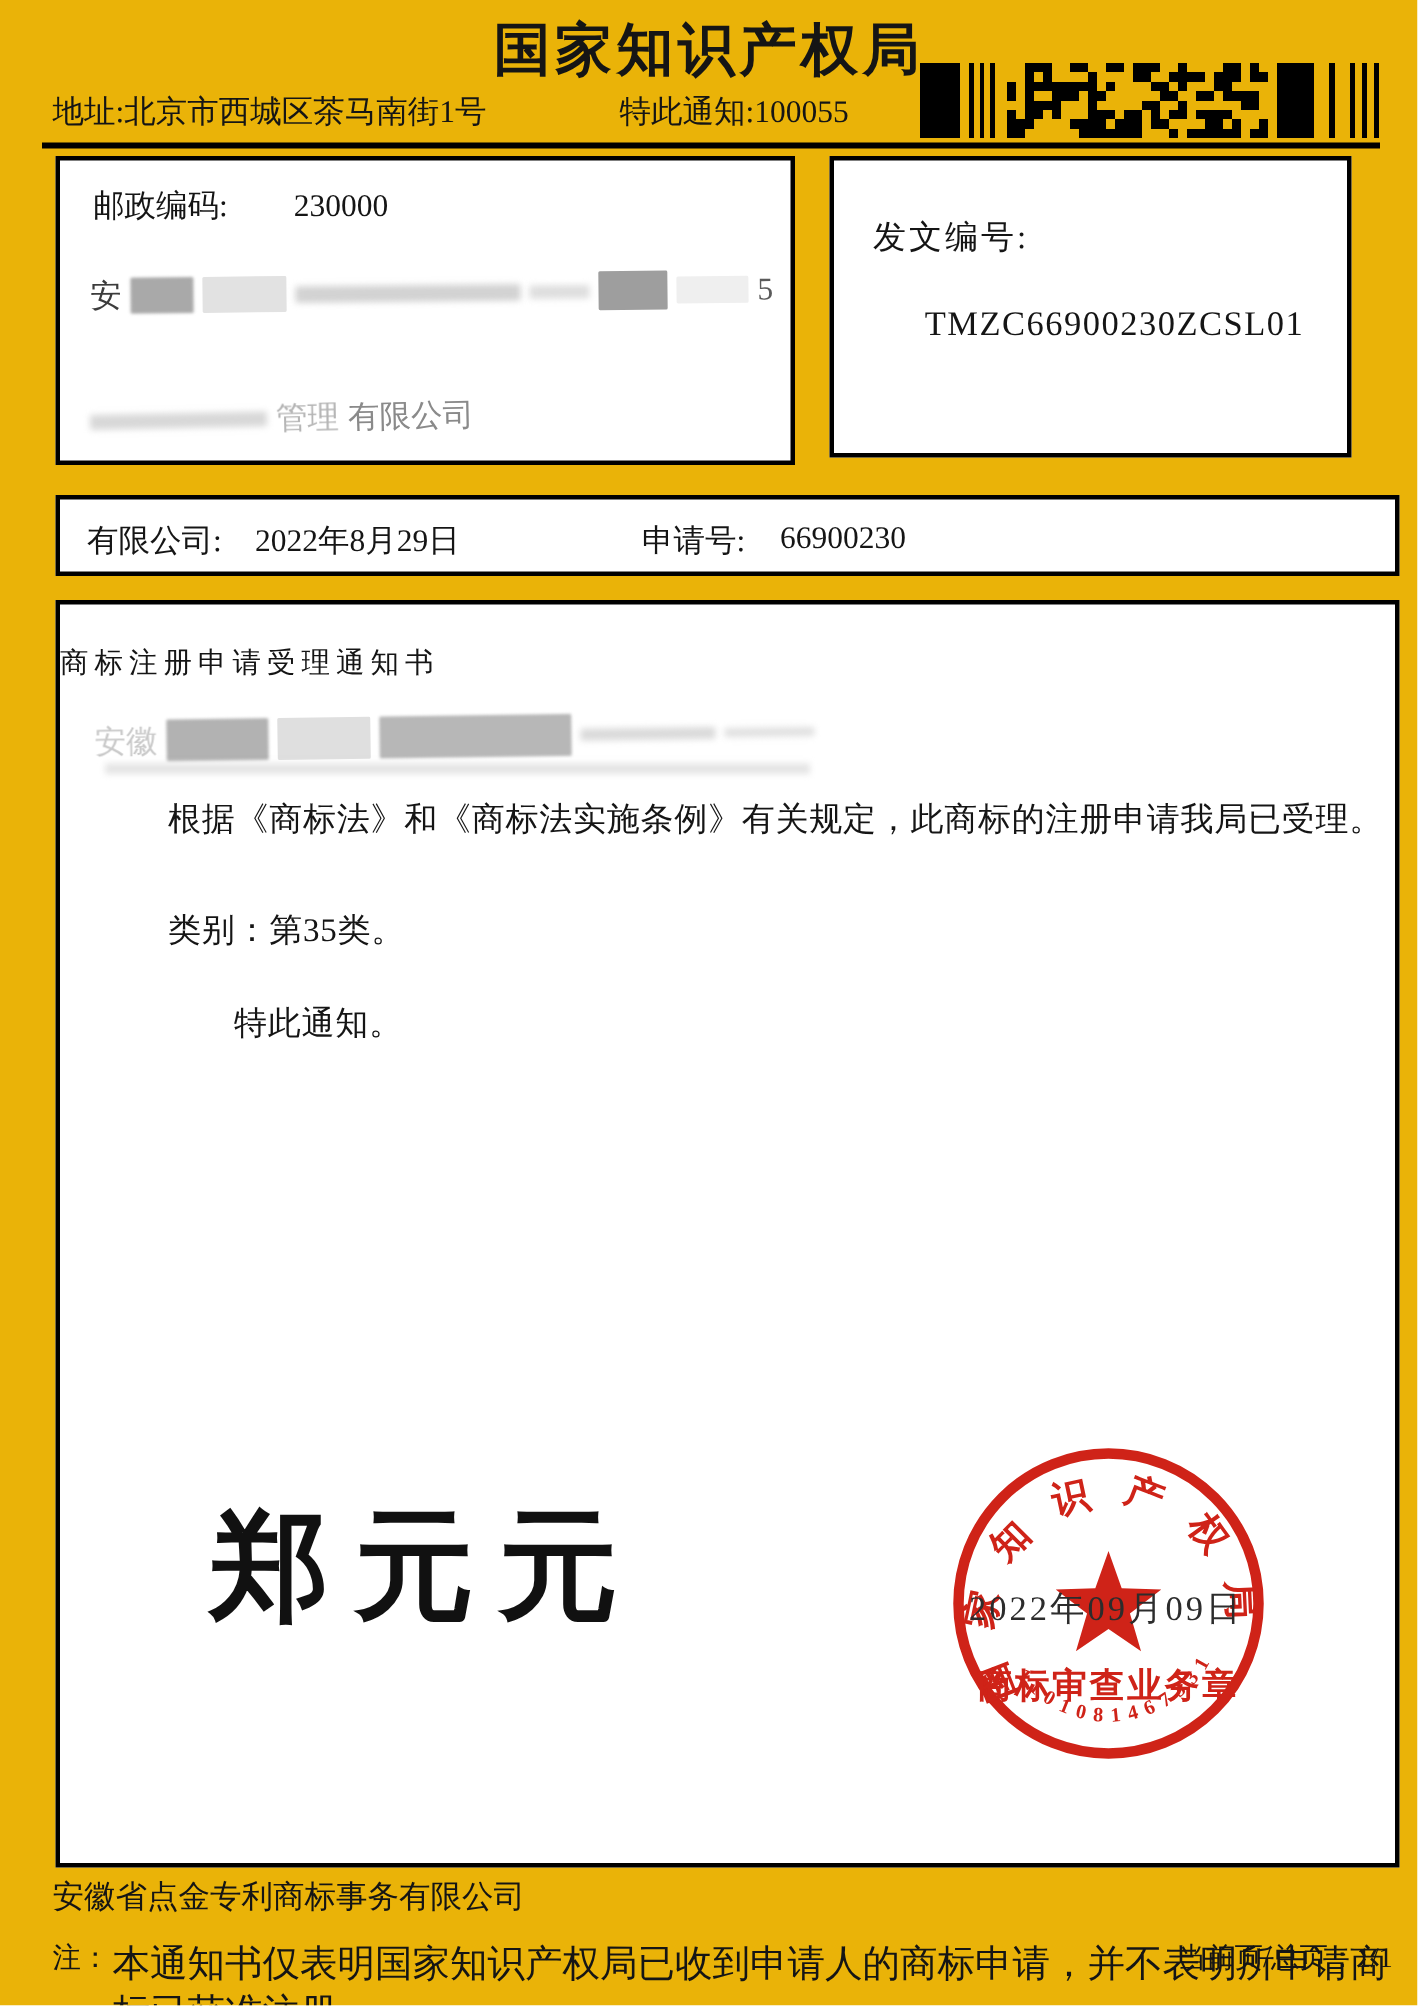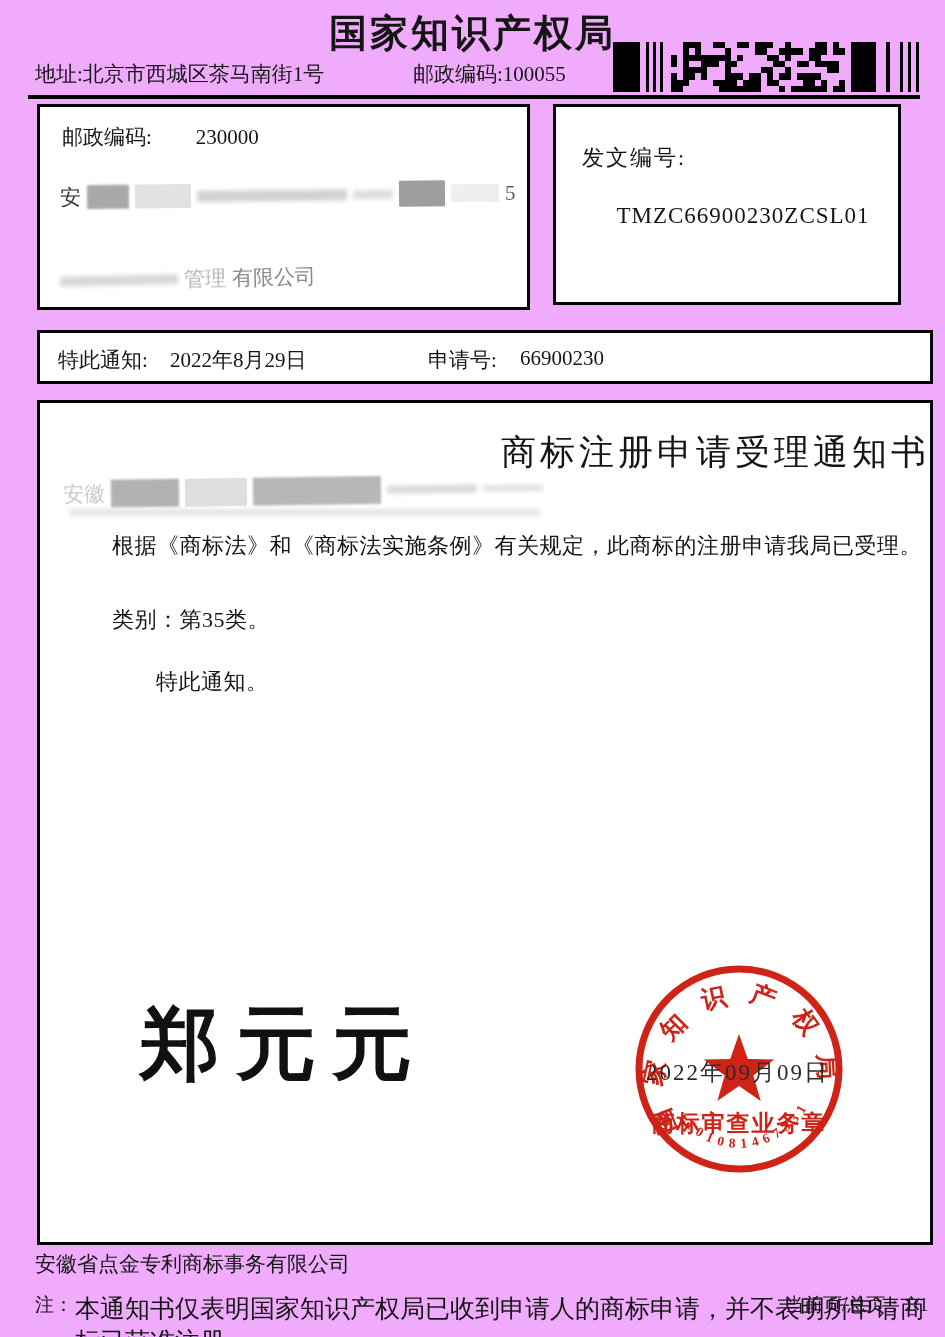--- a/index.html
+++ b/index.html
@@ -1,17 +1,17 @@
 <!DOCTYPE html>
 <html style="--seal-color: #cf2318;"><head>
 <meta charset="utf-8">
 <style>
   html,body{margin:0;padding:0;background:#ffffff;}
   .page{
-    position:relative;width:945px;height:1337px;background:#f0abfc;
+    position:relative;width:945px;height:1337px;background:#eab308;
     font-family:"Liberation Serif","DejaVu Serif",serif;color:#151515;overflow:hidden;
   }
   .abs{position:absolute;}
   
   .doc-title{top:8px;left:0;width:945px;text-align:center;font-size:38px;font-weight:bold;letter-spacing:3px;}
   .addr-line{top:60px;left:35px;font-size:21px;}
   .hq-postcode{top:60px;left:413px;font-size:21px;}
   .barcode{top:42px;left:613px;width:327px;height:50px;}
   .top-rule{top:95px;left:28px;width:892px;height:4px;background:#000;}
   
@@ -27,21 +27,21 @@
   .blk{display:inline-block;border-radius:1px;}
   .blur1{filter:blur(1px);}
   .blur2{filter:blur(2px);}
   .rb-company{top:158px;left:20px;font-size:21px;transform:rotate(-1.2deg);}
   .faint{color:#b5b5b5;filter:blur(0.4px);}
   .semi{color:#8a8a8a;}
   .db-label{top:36px;left:26px;font-size:22px;letter-spacing:2px;}
   .db-value{top:96px;left:0;width:374px;text-align:center;font-size:23px;letter-spacing:1px;}
   .ab-item{top:13px;font-size:21px;}
   
-  .notice-title{top:26px;left:0;width:890px;text-align:right;font-size:35px;letter-spacing:4px;}
+  .notice-title{top:26px;left:0;width:890px;text-align:left;font-size:19px;letter-spacing:4px;}
   .applicant-redacted{top:74px;left:23px;font-size:21px;transform:rotate(-0.8deg);}
   .smear-under{top:106px;left:30px;width:470px;height:7px;background:#e4e4e4;filter:blur(2px);}
   .body-line{left:72px;font-size:22px;letter-spacing:0.5px;}
   .bl1{top:128px;}
   .bl2{top:202px;}
   .bl3{top:264px;margin-left:44px;}
   .trademark{top:588px;left:100px;font-size:80px;font-weight:bold;letter-spacing:16px;
     font-family:"Liberation Sans","DejaVu Sans",sans-serif;color:#111;}
   
   .seal{top:556px;left:589px;width:220px;height:220px;z-index:1;}
@@ -53,21 +53,21 @@
   .note-text{top:1292px;left:75px;font-size:25px;}
   .page-ind{top:1292px;left:785px;font-size:19px;}
 </style>
 </head>
 <body>
 
 <div class="page">
 
   <div class="abs doc-title">国家知识产权局</div>
   <div class="abs addr-line">地址:北京市西城区茶马南街1号</div>
-  <div class="abs hq-postcode">邮政编码:100055</div>
+  <div class="abs hq-postcode">特此通知:100055</div>
 
   <svg class="abs barcode" viewBox="0 0 327 50" shape-rendering="crispEdges">
     <rect x="0" y="0" width="27" height="50" fill="#000"></rect>
     <rect x="33" y="0" width="3" height="50" fill="#000"></rect>
     <rect x="40" y="0" width="3" height="50" fill="#000"></rect>
     <rect x="47" y="0" width="3" height="50" fill="#000"></rect>
     <g>
         <rect x="70" y="0" width="6" height="6.25" fill="#000"></rect>
         <rect x="76" y="0" width="6" height="6.25" fill="#000"></rect>
         <rect x="82" y="0" width="6" height="6.25" fill="#000"></rect>
@@ -216,21 +216,21 @@
       <span class="semi">有限公司</span>
     </div>
   </div>
 
   <div class="abs box dispatch-box">
     <div class="abs db-label">发文编号:</div>
     <div class="abs db-value">TMZC66900230ZCSL01</div>
   </div>
 
   <div class="abs box app-bar">
-    <span class="abs ab-item" style="left:18px;">特此通知:</span>
+    <span class="abs ab-item" style="left:18px;">有限公司:</span>
     <span class="abs ab-item" style="left:130px;">2022年8月29日</span>
     <span class="abs ab-item" style="left:388px;">申请号:</span>
     <span class="abs ab-item" style="left:480px;">66900230</span>
   </div>
 
   <div class="abs box main-box">
     <div class="abs notice-title">商标注册申请受理通知书</div>
 
     <div class="abs applicant-redacted redact-row">
       <span class="faint" style="color:#c9c9c9;">安徽</span>

